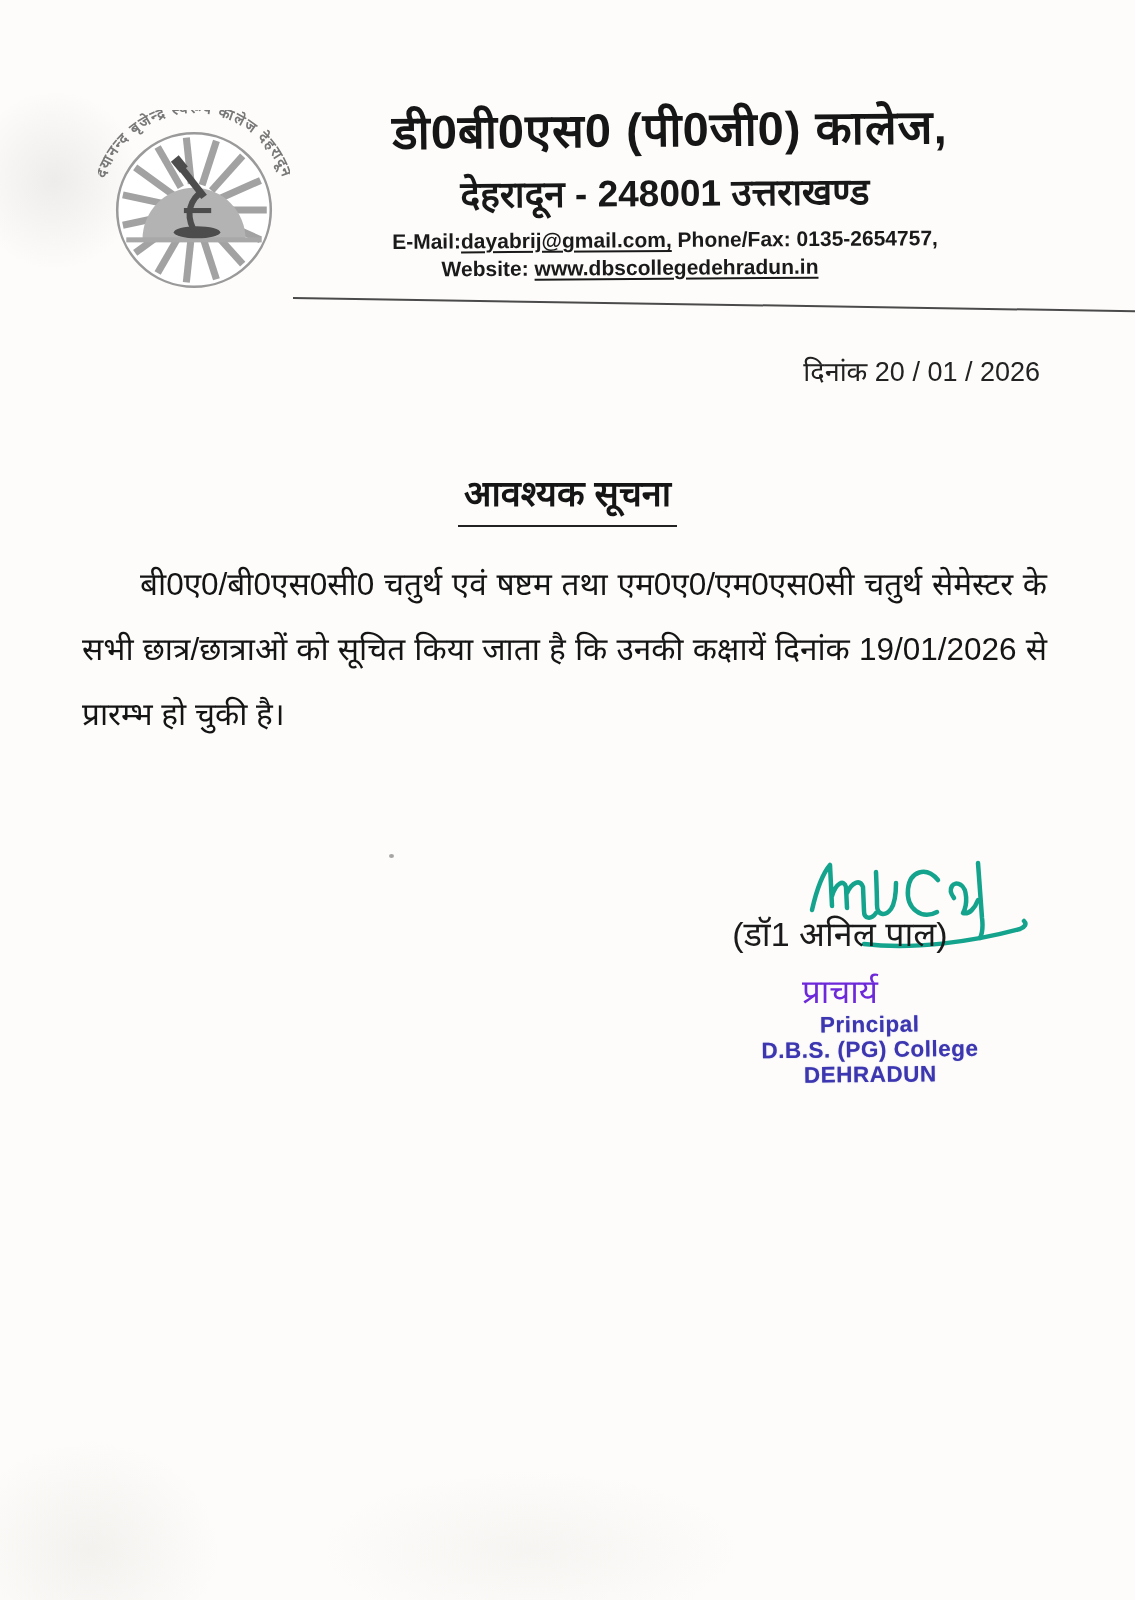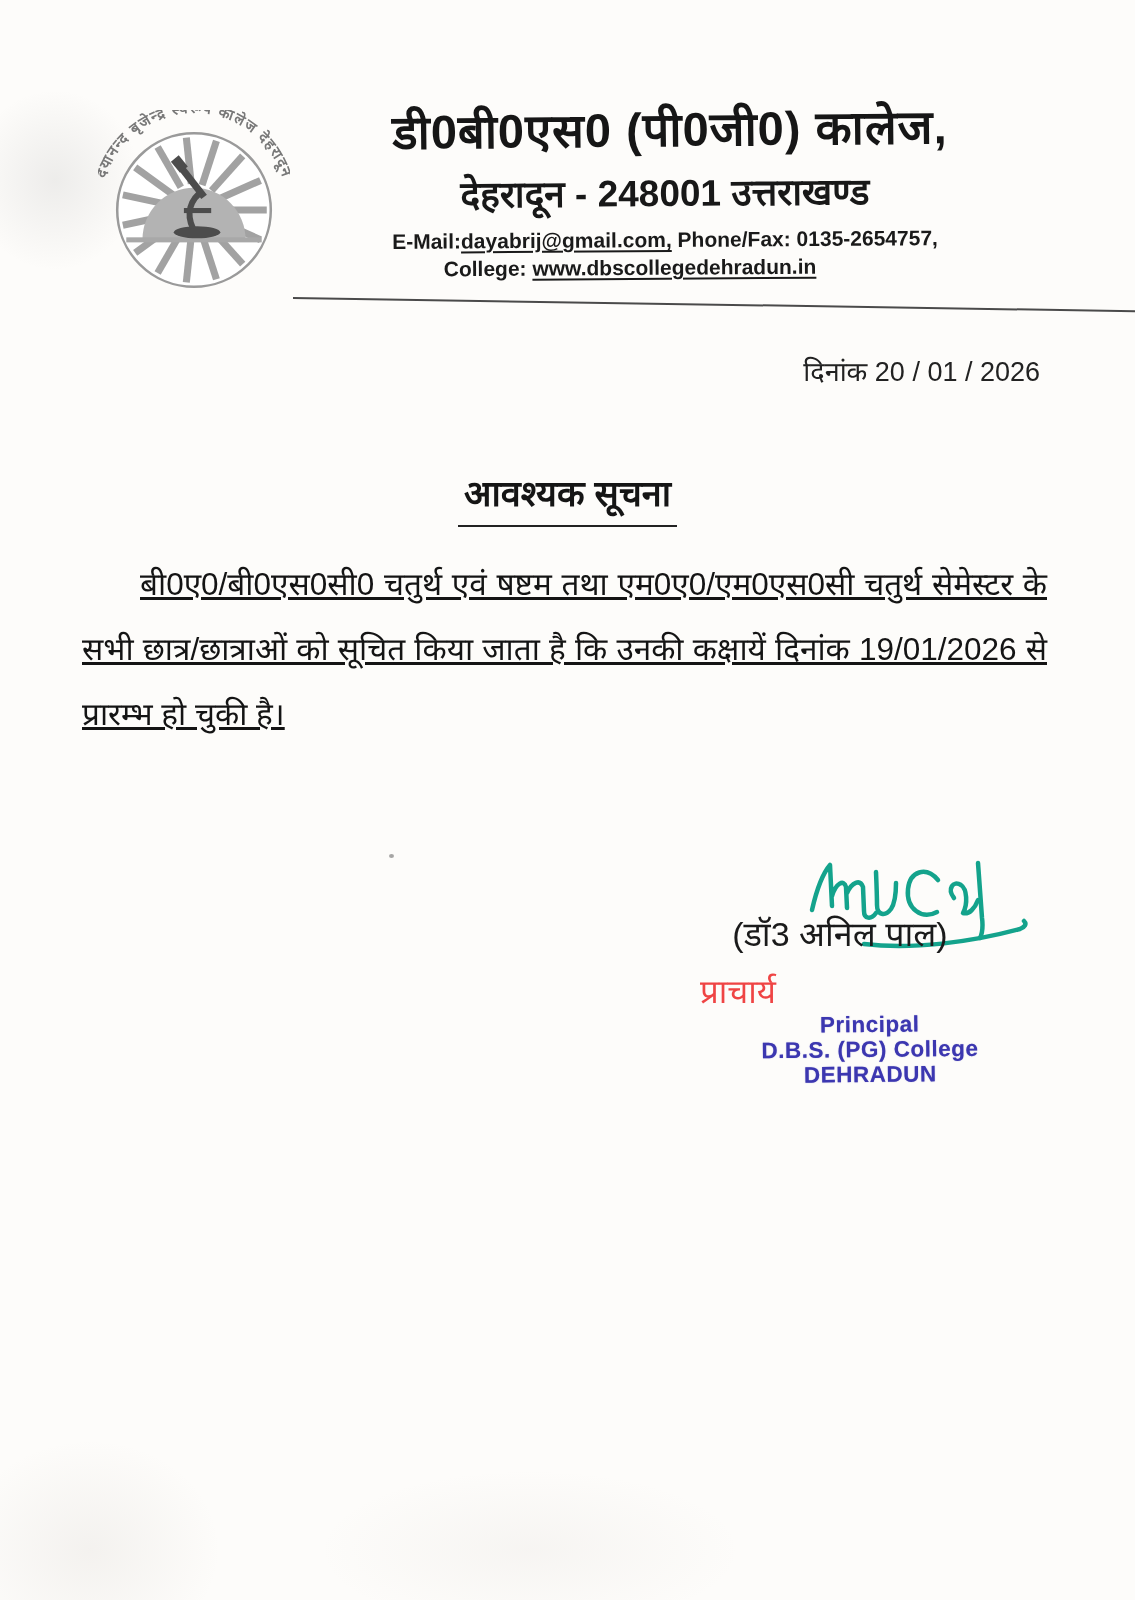--- a/index.html
+++ b/index.html
@@ -61,30 +61,30 @@
   .notice-heading span{
     display:inline-block;border-bottom:2.5px solid #222;padding:0 6px 8px 6px;
   }
   
   .body-text{
     left:82px;top:552px;width:965px;
     font-size:31.5px;line-height:65px;color:#141414;
     text-align:justify;
   }
   .body-text p{margin:0;}
-  .body-text p.indent{text-indent:58px;text-decoration:underline;}
+  .body-text p.indent{text-indent:58px;}
   
   .sig-svg{left:772px;top:856px;width:268px;height:112px;}
   .sig-name{
     left:700px;top:910px;width:280px;text-align:center;
     font-size:34px;color:#1a1a1a;white-space:nowrap;
   }
   .sig-designation{
-    left:700px;top:968px;width:280px;
-    font-size:33px;color:#ef4444;
+    left:700px;top:968px;width:280px;text-align:center;
+    font-size:33px;color:#6d28d9;
   }
   .stamp{
     left:720px;top:1012px;width:300px;text-align:center;
     font-size:22.5px;font-weight:700;line-height:25px;
     color:#3c37b0;letter-spacing:.5px;
     text-shadow:0 0 1px rgba(60,55,176,.55);
     transform:rotate(-.6deg);
   }
 </style>
 </head>
@@ -137,21 +137,21 @@
     <path d="M94,117 C87,103 91,88 104,80" fill="none" stroke-width="6"></path>
     <rect x="85" y="97" width="27" height="5" stroke="none"></rect>
     <path d="M80,54 L105,86" fill="none" stroke-width="7"></path>
     <path d="M76,48 L85,59" fill="none" stroke-width="10"></path>
   </g>
 </svg>
 
 <div class="abs college-name">डी0बी0एस0 (पी0जी0) कालेज,</div>
 <div class="abs college-address">देहरादून - 248001 उत्तराखण्ड</div>
 <div class="abs contact-line"><span>E-Mail:</span><span class="uline">dayabrij@gmail.com,</span><span> Phone/Fax: 0135-2654757,</span></div>
-<div class="abs website-line"><span>College: </span><span class="uline">www.dbscollegedehradun.in</span></div>
+<div class="abs website-line"><span>Website: </span><span class="uline">www.dbscollegedehradun.in</span></div>
 <div class="abs header-rule"></div>
 
 <div class="abs date-line">दिनांक 20 / 01 / 2026</div>
 
 <div class="abs notice-heading"><span>आवश्यक सूचना</span></div>
 
 <div class="abs body-text">
   <p class="indent">बी0ए0/बी0एस0सी0 चतुर्थ एवं षष्टम तथा एम0ए0/एम0एस0सी चतुर्थ सेमेस्टर के सभी छात्र/छात्राओं को सूचित किया जाता है कि उनकी कक्षायें दिनांक 19/01/2026 से प्रारम्भ हो चुकी है।</p>
 </div>
 
@@ -161,20 +161,20 @@
          M60,40 C64,27 72,23 74,31 L75,52
          M75,37 C80,26 88,23 91,31 L92,55 C92,63 99,64 104,57
          M104,16 C104,16 105,40 105,49 C105,59 113,61 119,53 C123,47 124,38 124,27" stroke="#14a38c"></path>
     <path d="M166,24 C154,10 138,15 136,33 C134,53 150,64 165,56" stroke="#14a38c"></path>
     <path d="M182,42 C175,33 181,24 189,29 C195,33 196,48 191,57 C197,59 203,52 206,44" stroke="#14a38c"></path>
     <path d="M206,7 L210,62 C210,62 212,74 208,82" stroke="#14a38c"></path>
     <path d="M92,88 C140,94 200,86 248,73 C253,71 255,68 252,65" stroke="#14a38c"></path>
   </g>
 </svg>
 
-<div class="abs sig-name">(डॉ3 अनिल पाल)</div>
+<div class="abs sig-name">(डॉ1 अनिल पाल)</div>
 <div class="abs sig-designation">प्राचार्य</div>
 
 <div class="abs stamp">
   <div>Principal</div>
   <div>D.B.S. (PG) College</div>
   <div>DEHRADUN</div>
 </div>
 
 </body></html>

